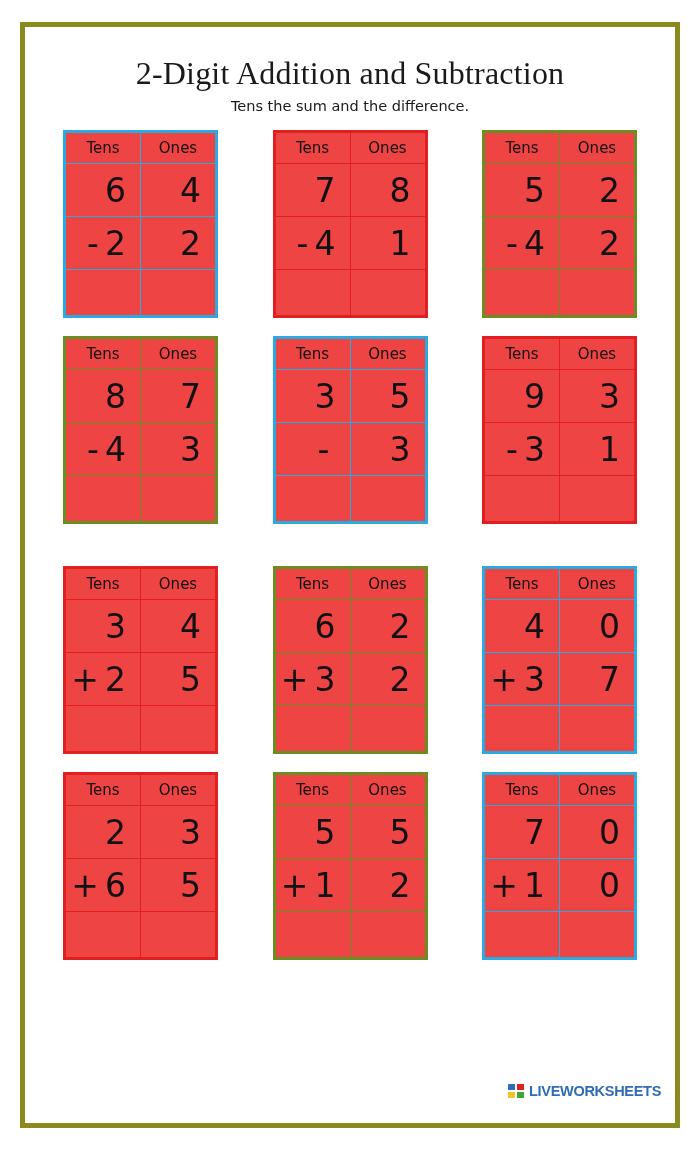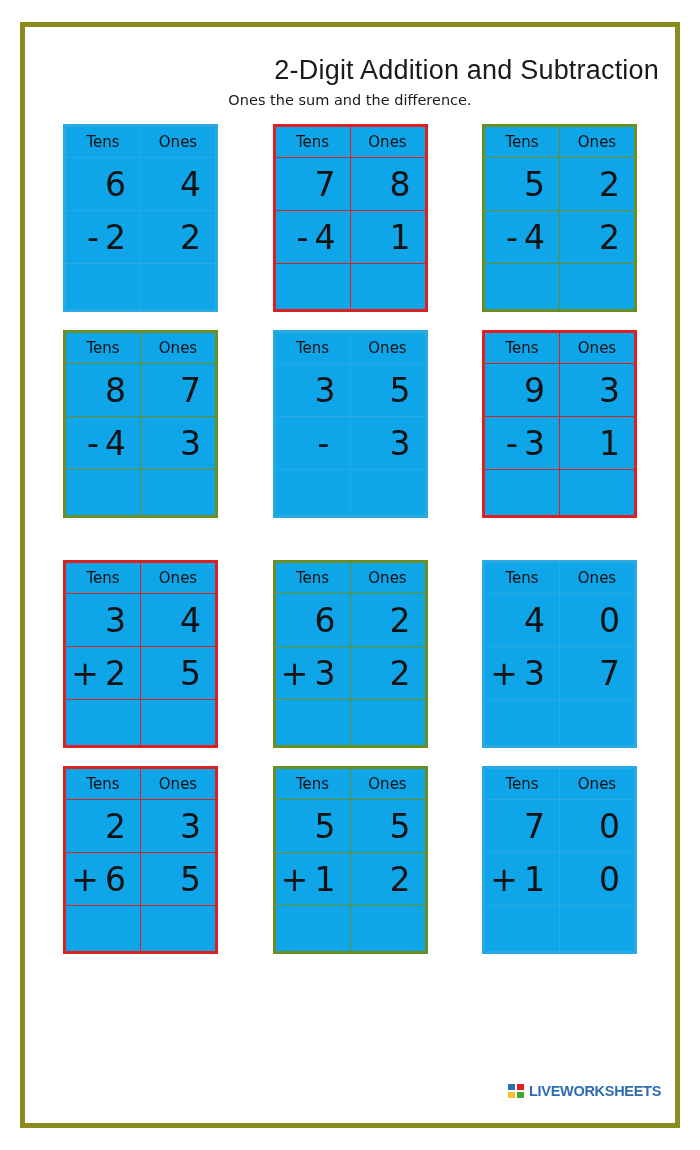--- a/index.html
+++ b/index.html
@@ -24,27 +24,27 @@
   .frame {
     position: relative;
     box-sizing: border-box;
     width: 660px;
     height: 1106px;
     border: 5px solid #8a8a1e;
     background: #ffffff;
     padding: 18px 16px 10px 16px;
   }
   .title {
-    text-align: right;
-    font-size: 27px;
+    text-align: center;
+    font-size: 32px;
     color: #1a1a1a;
     font-weight: 400;
     letter-spacing: 0.2px;
     margin: 10px 0 6px 0;
-    font-family: Liberation Sans, sans-serif;
+    font-family: Liberation Serif, serif;
   }
   .subtitle {
     text-align: center;
     font-size: 14.5px;
     color: #1a1a1a;
     margin-bottom: 16px;
     font-family: "DejaVu Sans", sans-serif;
   }
   .grid {
     display: flex;
@@ -56,21 +56,21 @@
     justify-content: space-between;
     padding: 0 22px;
   }
   .row.gap-after { margin-bottom: 18px; }
   .row.gap-big-after { margin-bottom: 42px; }
 
   .prob {
     box-sizing: border-box;
     width: 155px;
     border: 2px solid #000;
-    background: #0ea5e9;
+    background: #ef4444;
   }
   .prob table {
     border-collapse: collapse;
     width: 100%;
     table-layout: fixed;
   }
   .prob td, .prob th {
     border: 1px solid #333;
     padding: 0;
     margin: 0;
@@ -145,21 +145,21 @@
     font-family: "Liberation Sans", sans-serif;
   }
 </style>
 </head>
 <body>
 
 <div class="page">
   <div class="frame">
 
     <div class="title">2-Digit Addition and Subtraction</div>
-    <div class="subtitle">Ones the sum and the difference.</div>
+    <div class="subtitle">Tens the sum and the difference.</div>
 
     <div class="grid">
 
       <div class="row gap-after">
         <div class="prob theme-blue">
           <table>
             <tbody>
                 <tr class="hdr">
               <th>Tens</th>
               <th>Ones</th>

